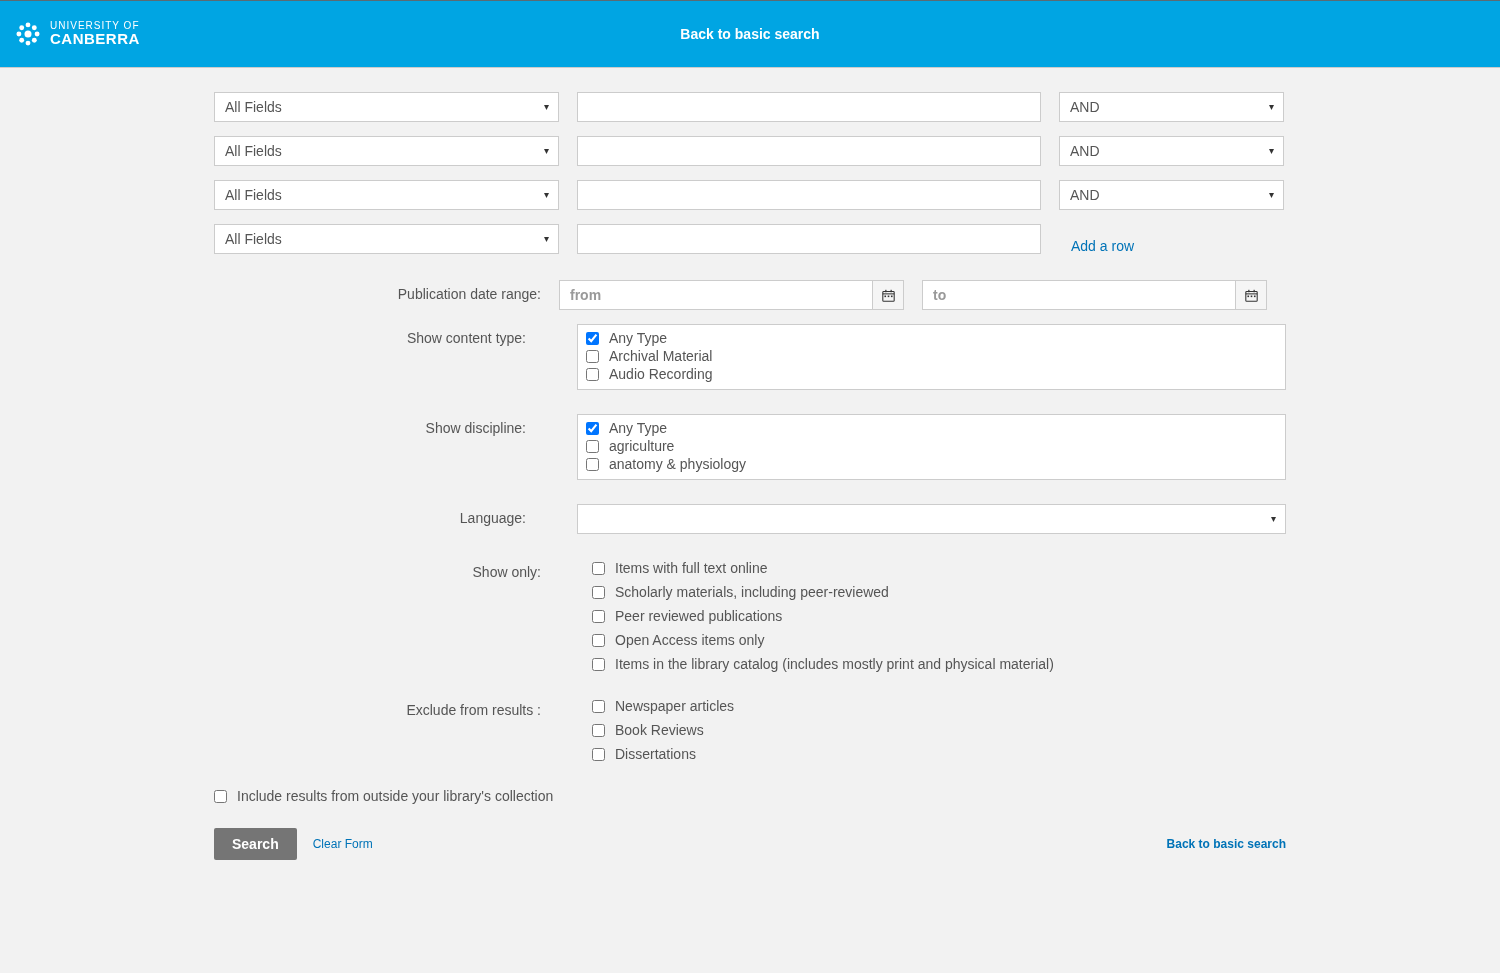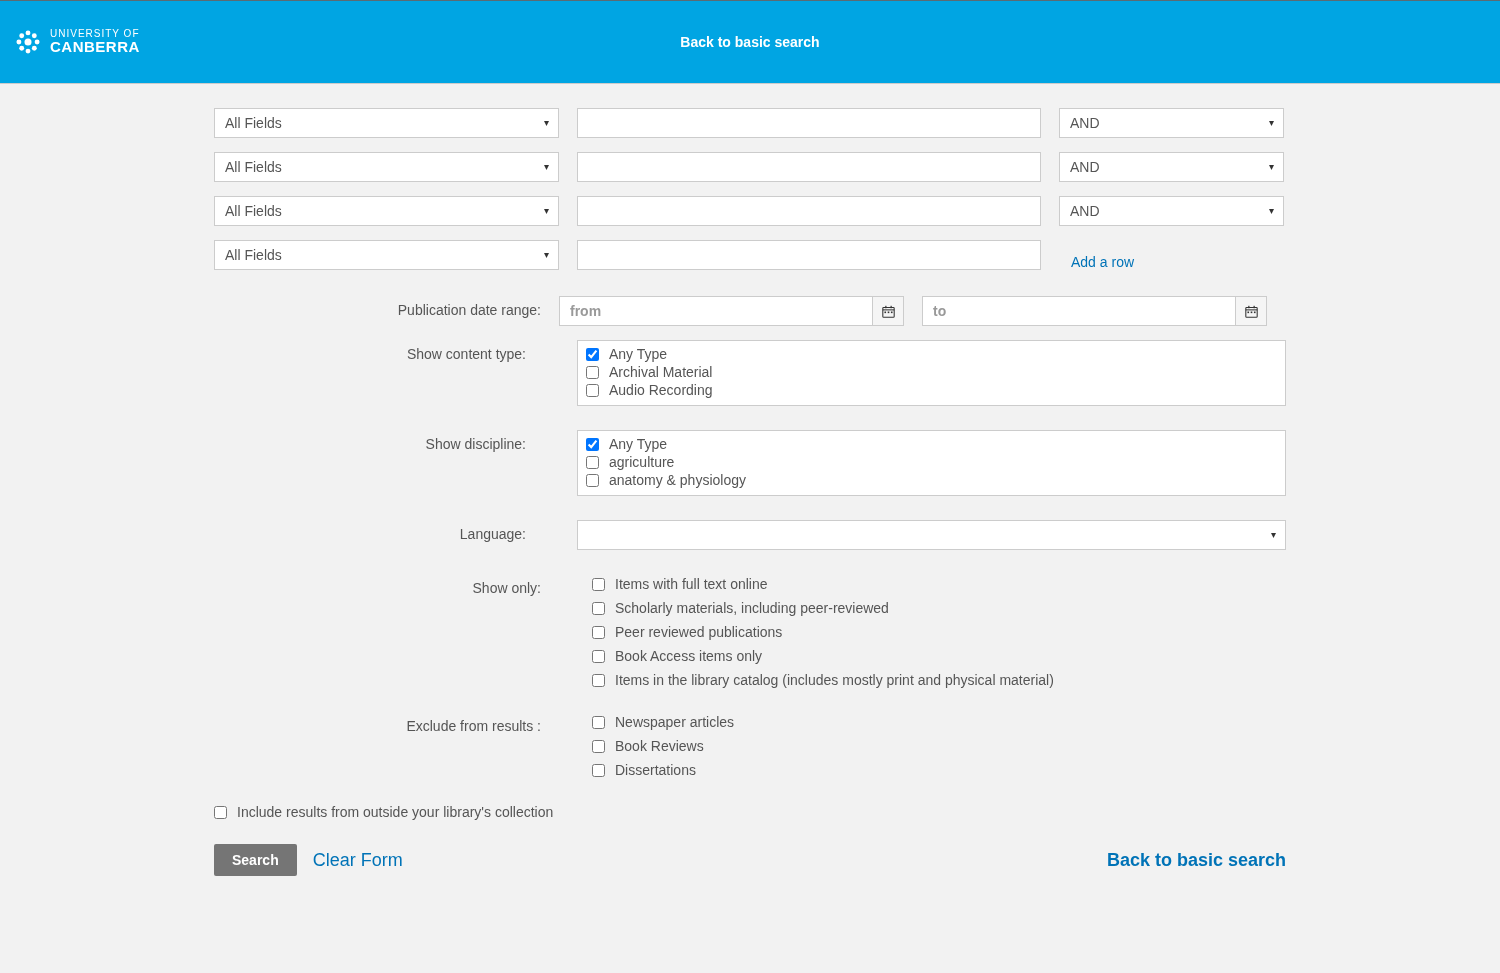--- a/index.html
+++ b/index.html
@@ -4,21 +4,21 @@
   <style>
     * { box-sizing: border-box; margin: 0; padding: 0; }
     body {
       font-family: "Helvetica Neue", Helvetica, Arial, sans-serif;
       background: #f2f2f2;
       color: #555;
       font-size: 14px;
     }
     .header {
       background: #00a5e3;
-      height: 84px;
+      height: 68px;
       border-top: 1px solid #5b6b73;
       border-bottom: 1px solid #ccc;
       position: relative;
       display: flex;
       align-items: center;
     }
     .logo {
       display: flex;
       align-items: center;
       color: #fff;
@@ -199,21 +199,21 @@
       border: none;
       padding: 8px 18px;
       font-size: 14px;
       cursor: pointer;
       border-radius: 2px;
       font-weight: bold;
     }
     .link {
       color: #0073b7;
       cursor: pointer;
-      font-size: 18px;
+      font-size: 12px;
     }
     .clear-link { margin-left: 16px; }
     .back-link  { margin-left: auto; font-weight: 700; }
     .spacer-row { height: 12px; }
     .mb-big { margin-bottom: 24px; gap: 33px; }
   </style>
 </head>
 <body>
 
 <div class="header">
@@ -389,21 +389,21 @@
         <label>
             <input type="checkbox" style="">
             <span>Scholarly materials, including peer-reviewed</span>
           </label>
         <label>
             <input type="checkbox" style="">
             <span>Peer reviewed publications</span>
           </label>
         <label>
             <input type="checkbox" style="">
-            <span>Book Access items only</span>
+            <span>Open Access items only</span>
           </label>
         <label>
             <input type="checkbox" style="">
             <span>Items in the library catalog (includes mostly print and physical material)</span>
           </label>
       </div>
     </div>
   </div>
 
   <div class="form-row mb-big">

